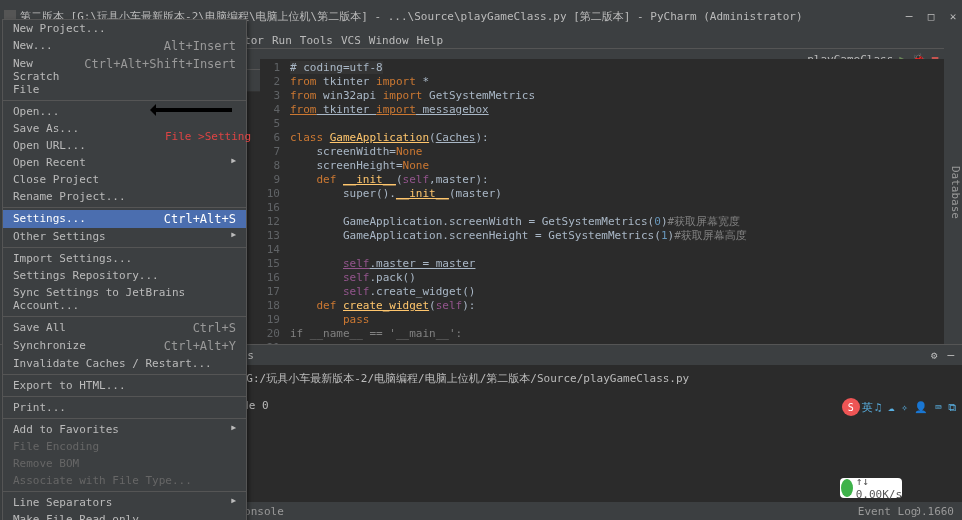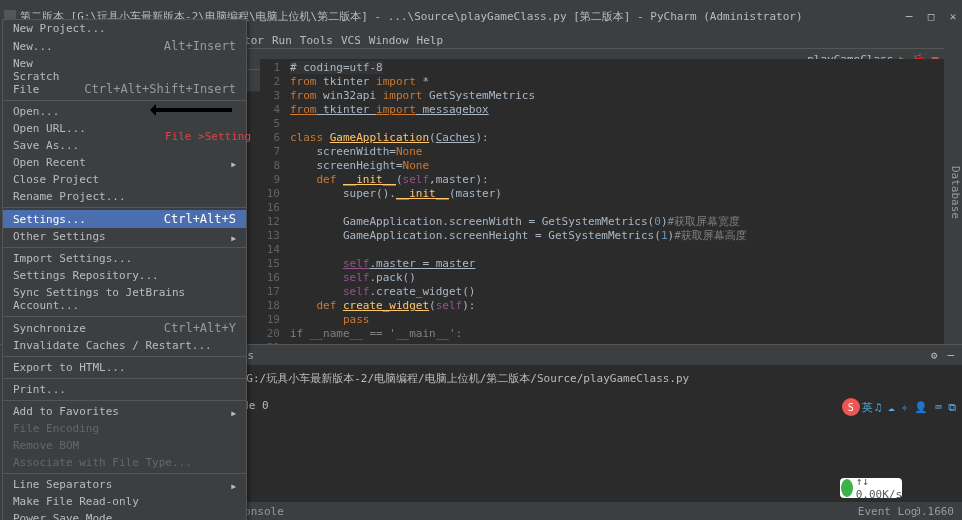--- a/index.html
+++ b/index.html
@@ -9,21 +9,21 @@
 .title-bar .windows{margin-left:auto;display:flex;gap:12px}
 .title-bar .windows span{cursor:pointer;width:10px;text-align:center}
 .menu-bar{background:#3c3f41;height:16px;display:flex;align-items:center;padding:0 4px;gap:8px;font-size:10px;color:#bbb}
 .menu-bar span{cursor:pointer}
 .toolbar{background:#3c3f41;height:22px;border-top:1px solid #555;border-bottom:1px solid #555;display:flex;align-items:center;padding:0 4px;gap:4px}
 .tabs{background:#3c3f41;height:22px;display:flex;align-items:flex-end;padding-left:260px;border-bottom:1px solid #323232}
 .tab{background:#515658;padding:3px 8px;margin-right:1px;font-size:10px;color:#bbb;display:flex;align-items:center;gap:4px;cursor:pointer}
 .tab.active{background:#4e5254;color:#fff}
 .tab .py-icon{width:10px;height:10px;display:inline-block}
 .dropdown{position:absolute;top:19px;left:2px;background:#3c3f41;border:1px solid #555;width:245px;z-index:100;box-shadow:2px 2px 4px rgba(0,0,0,.4)}
-.menu-item{padding:2px 10px;font-size:10px;color:#bbb;display:flex;justify-content:space-between;align-items:flex-end;cursor:pointer}
+.menu-item{padding:2px 10px;font-size:10px;color:#bbb;display:flex;justify-content:space-between;align-items:flex-start;cursor:pointer}
 .menu-item.highlight{background:#4b6eaf;color:#fff}
 .menu-item.disabled{color:#666}
 .menu-sep{height:1px;background:#555;margin:2px 0}
 .submenu-arrow{font-size:8px}
 .shortcut{color:#999;font-size:12px}
 .menu-item.highlight .shortcut{color:#fff}
 .editor-area{position:absolute;top:59px;left:260px;right:18px;bottom:176px;background:#2b2b2b;font-size:11px}
 .gutter{position:absolute;left:0;top:0;width:26px;text-align:right;color:#606366;padding-top:2px}
 .gutter div{height:14px;padding-right:6px}
 .code{position:absolute;left:30px;top:2px;line-height:14px;white-space:pre}
@@ -104,24 +104,24 @@
     </div>
     <div class="menu-item">
       <span>New Scratch File</span>
       <span class="shortcut">Ctrl+Alt+Shift+Insert</span>
     </div>
     <div class="menu-sep"></div>
     <div class="menu-item">
       <span>Open...</span>
     </div>
     <div class="menu-item">
+      <span>Save As...</span>
+    </div>
+    <div class="menu-item">
       <span>Open URL...</span>
-    </div>
-    <div class="menu-item">
-      <span>Save As...</span>
     </div>
     <div class="menu-item">
       <span>Open Recent</span>
       <span class="submenu-arrow">▶</span>
     </div>
     <div class="menu-item">
       <span>Close Project</span>
     </div>
     <div class="menu-item">
       <span>Rename Project...</span>
@@ -139,20 +139,24 @@
     <div class="menu-item">
       <span>Import Settings...</span>
     </div>
     <div class="menu-item">
       <span>Settings Repository...</span>
     </div>
     <div class="menu-item">
       <span>Sync Settings to JetBrains Account...</span>
     </div>
     <div class="menu-sep"></div>
+    <div class="menu-item">
+      <span>Save All</span>
+      <span class="shortcut">Ctrl+S</span>
+    </div>
     <div class="menu-item">
       <span>Synchronize</span>
       <span class="shortcut">Ctrl+Alt+Y</span>
     </div>
     <div class="menu-item">
       <span>Invalidate Caches / Restart...</span>
     </div>
     <div class="menu-sep"></div>
     <div class="menu-item">
       <span>Export to HTML...</span>

